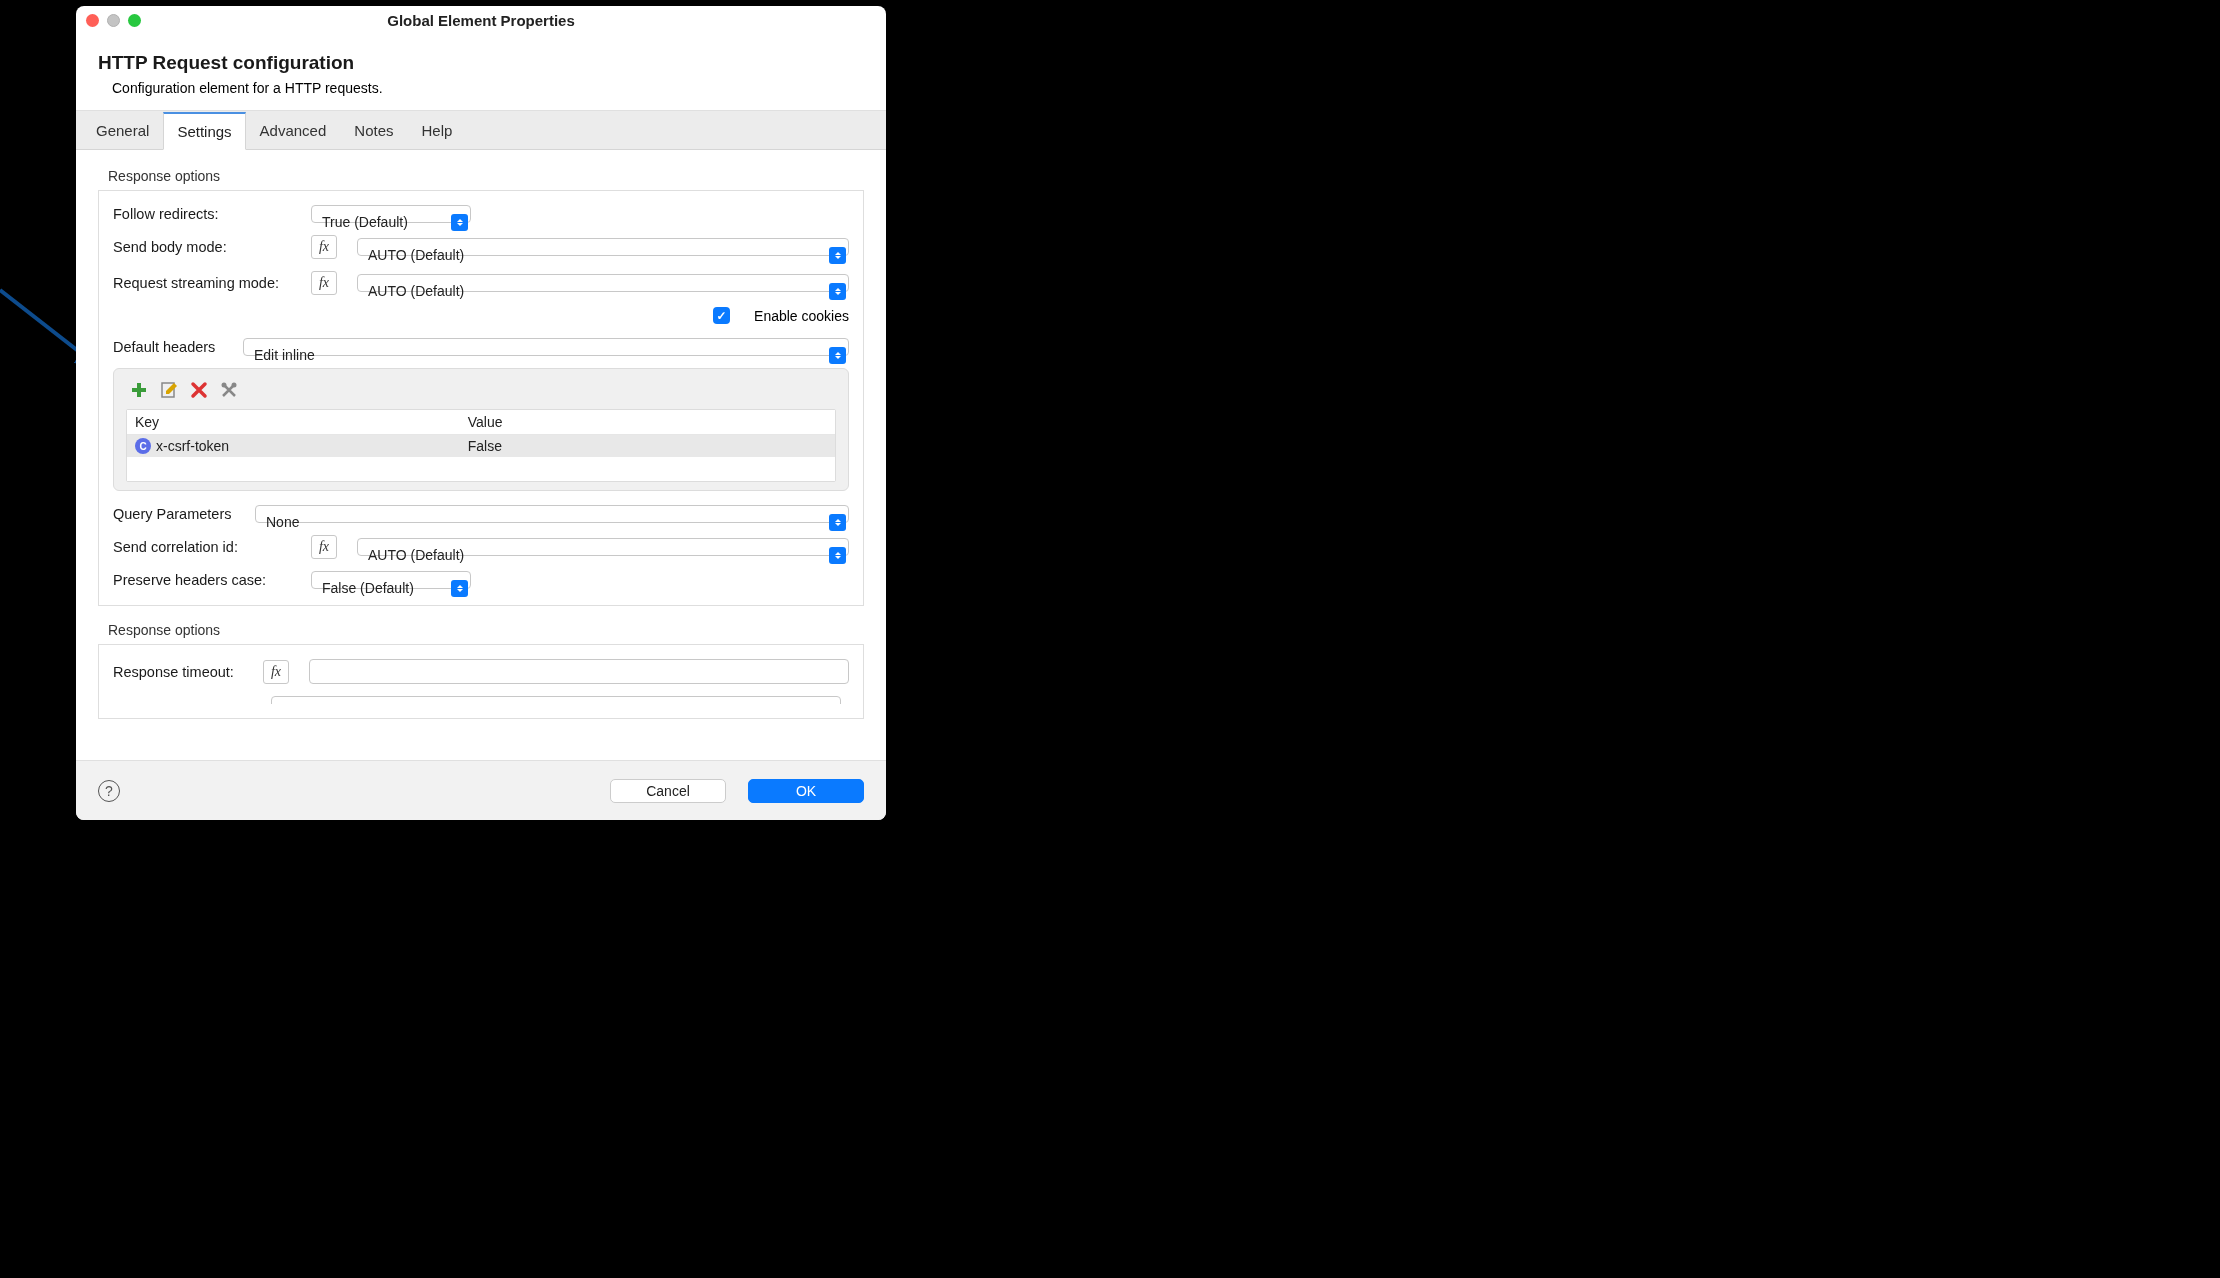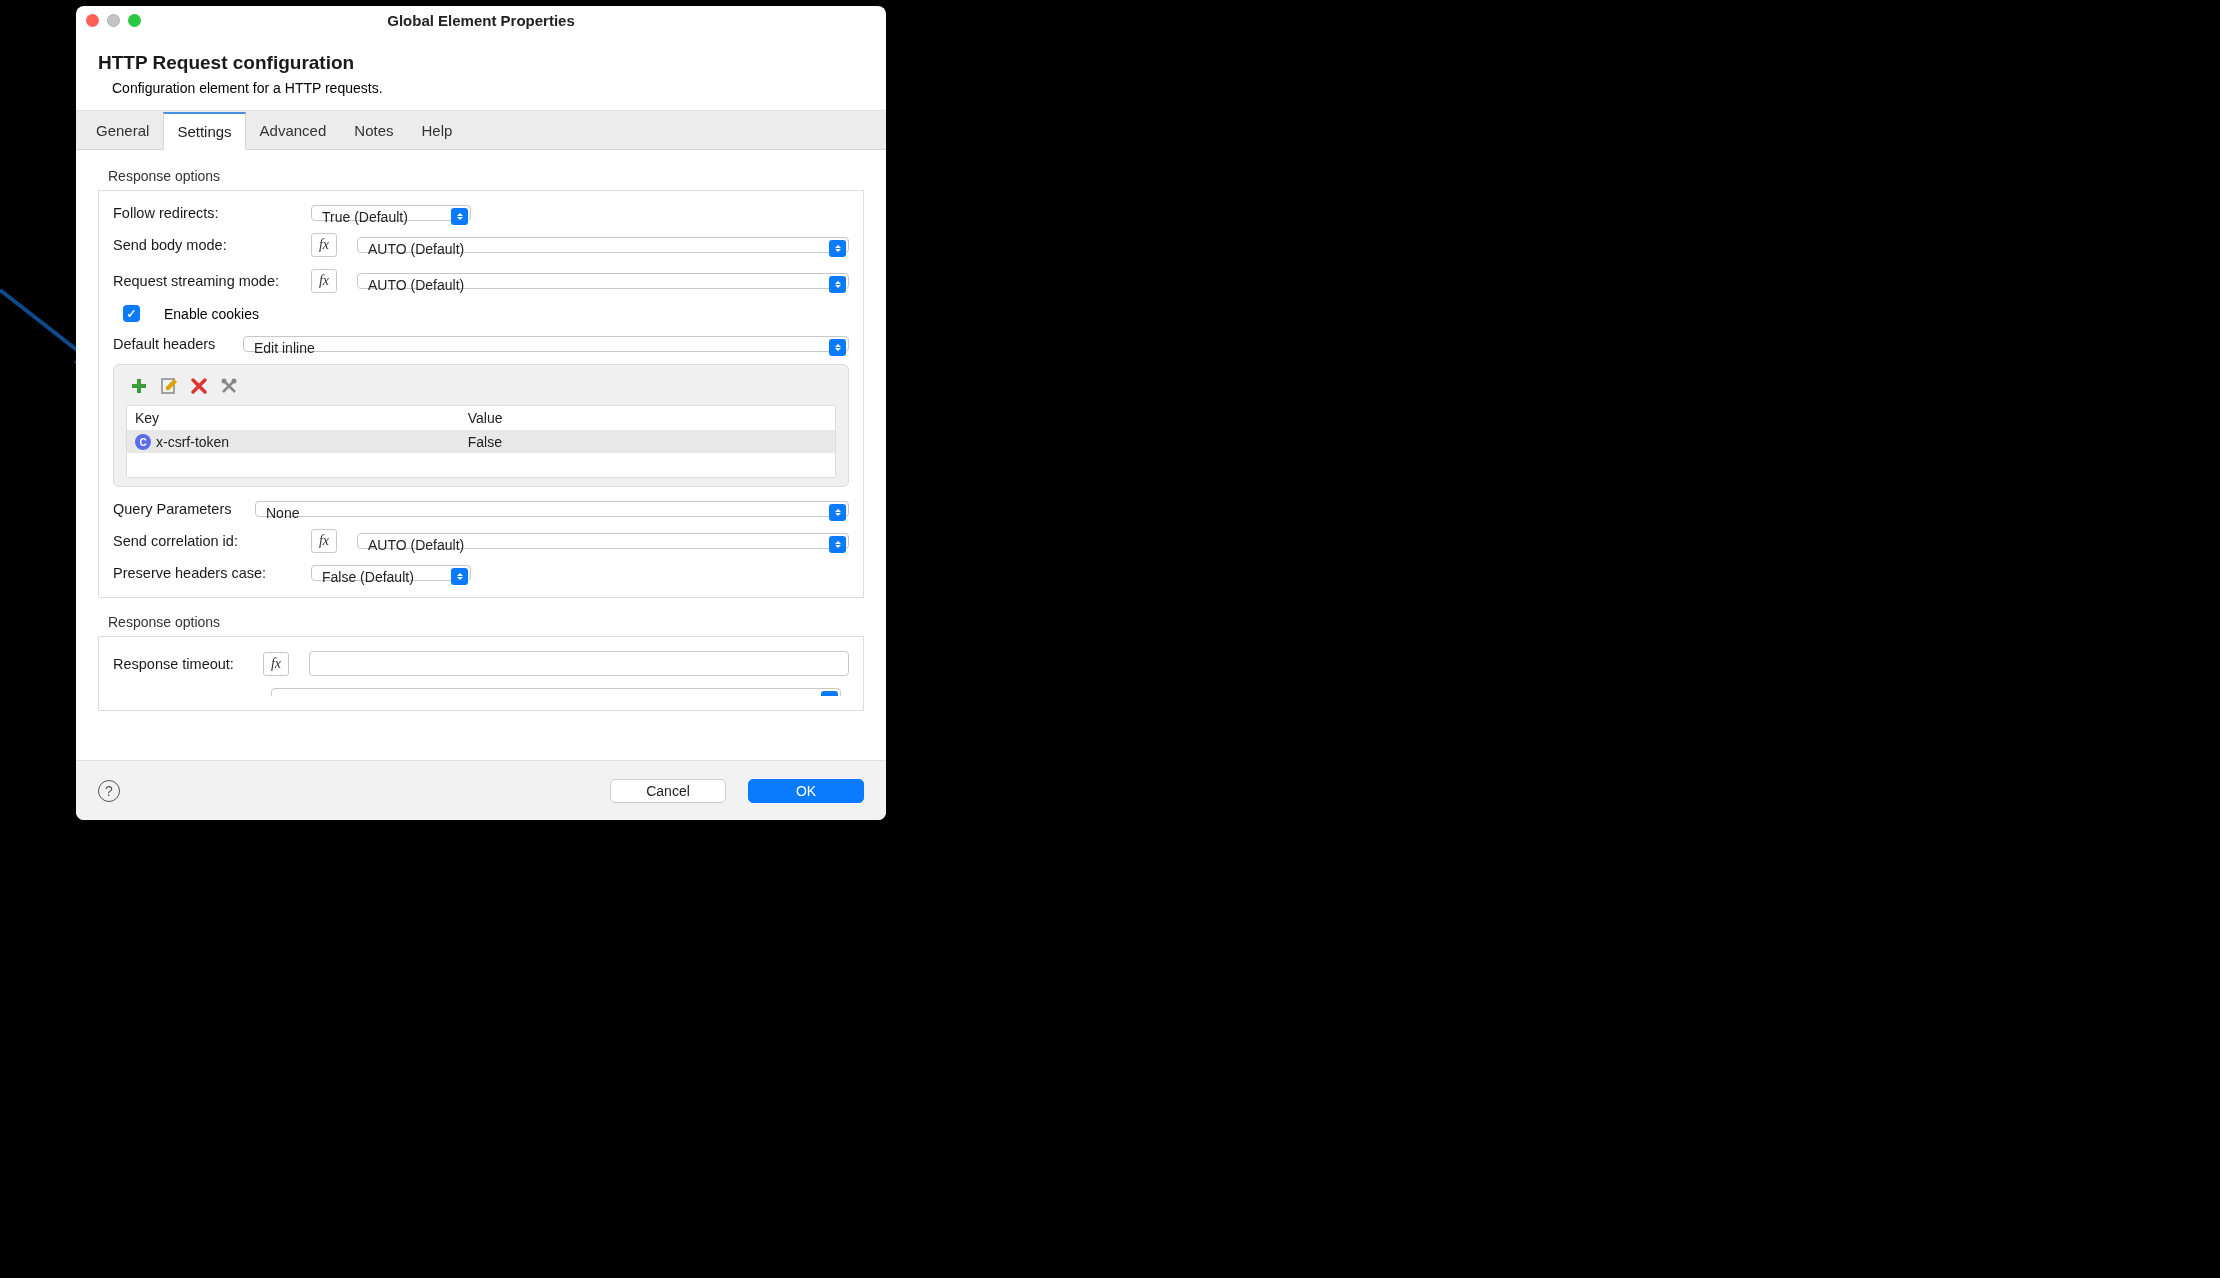--- a/index.html
+++ b/index.html
@@ -142,21 +142,21 @@
       cursor: pointer;
     }
     .select-control {
       flex: 1;
       height: 16px;
       border: 1px solid #c8c8c8;
       border-radius: 4px;
       background: #fff;
       display: flex;
       align-items: center;
-      padding: 7px 2px 0 10px;
+      padding: 16px 2px 0 10px;
       font-size: 14px;
       color: #222;
       position: relative;
     }
     .select-control.small {
       flex: none;
       width: 160px;
     }
     .select-arrow {
       width: 17px;
@@ -182,20 +182,21 @@
       width: 0; height: 0;
       border-left: 3px solid transparent;
       border-right: 3px solid transparent;
       border-top: 3.5px solid #fff;
     }
     .checkbox-row {
       display: flex;
       align-items: center;
       margin: 2px 0 14px 10px;
       gap: 24px;
+      justify-content: flex-end;
     }
     .checkbox {
       width: 17px;
       height: 17px;
       border-radius: 4px;
       background: #0a7aff;
       display: flex;
       align-items: center;
       justify-content: center;
       color: #fff;

